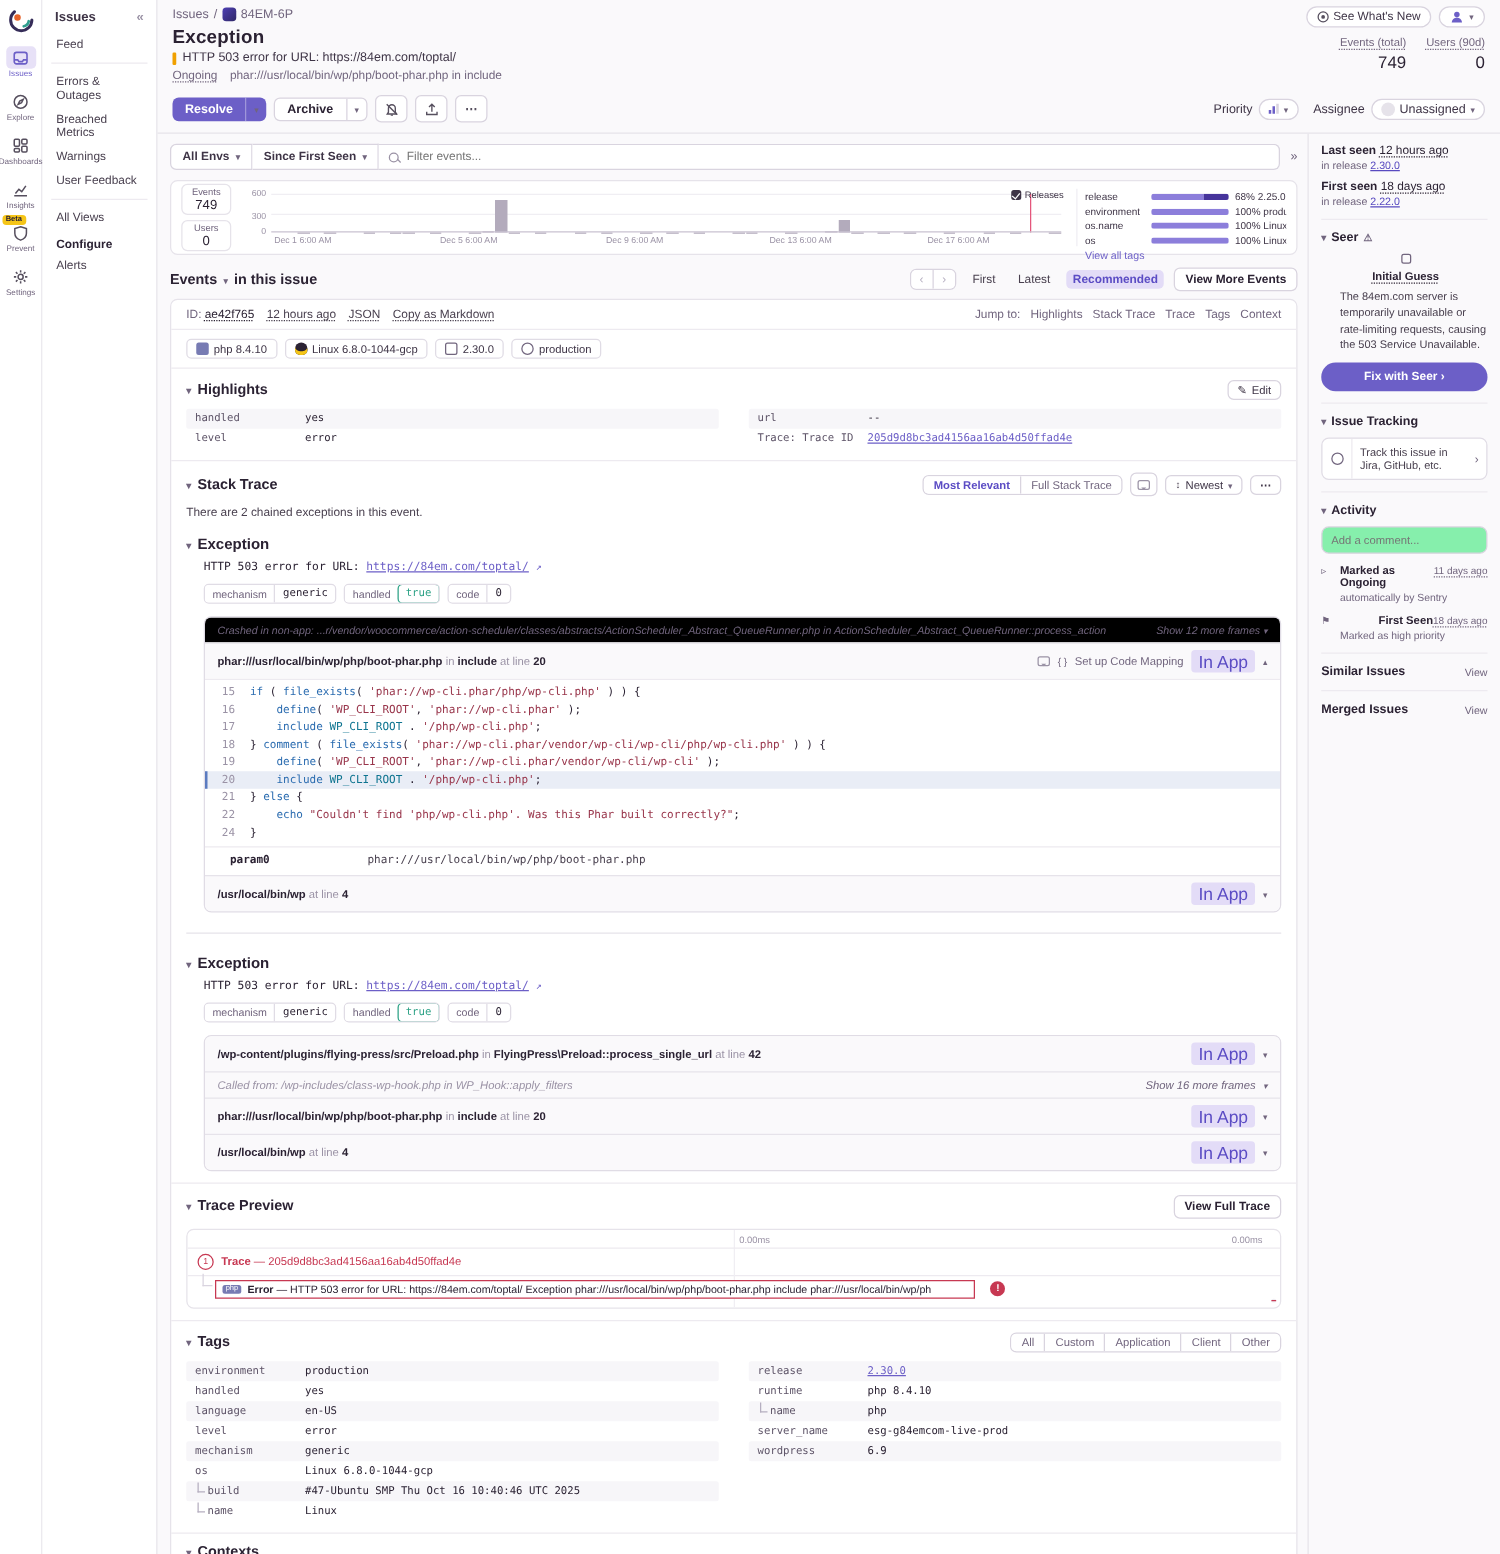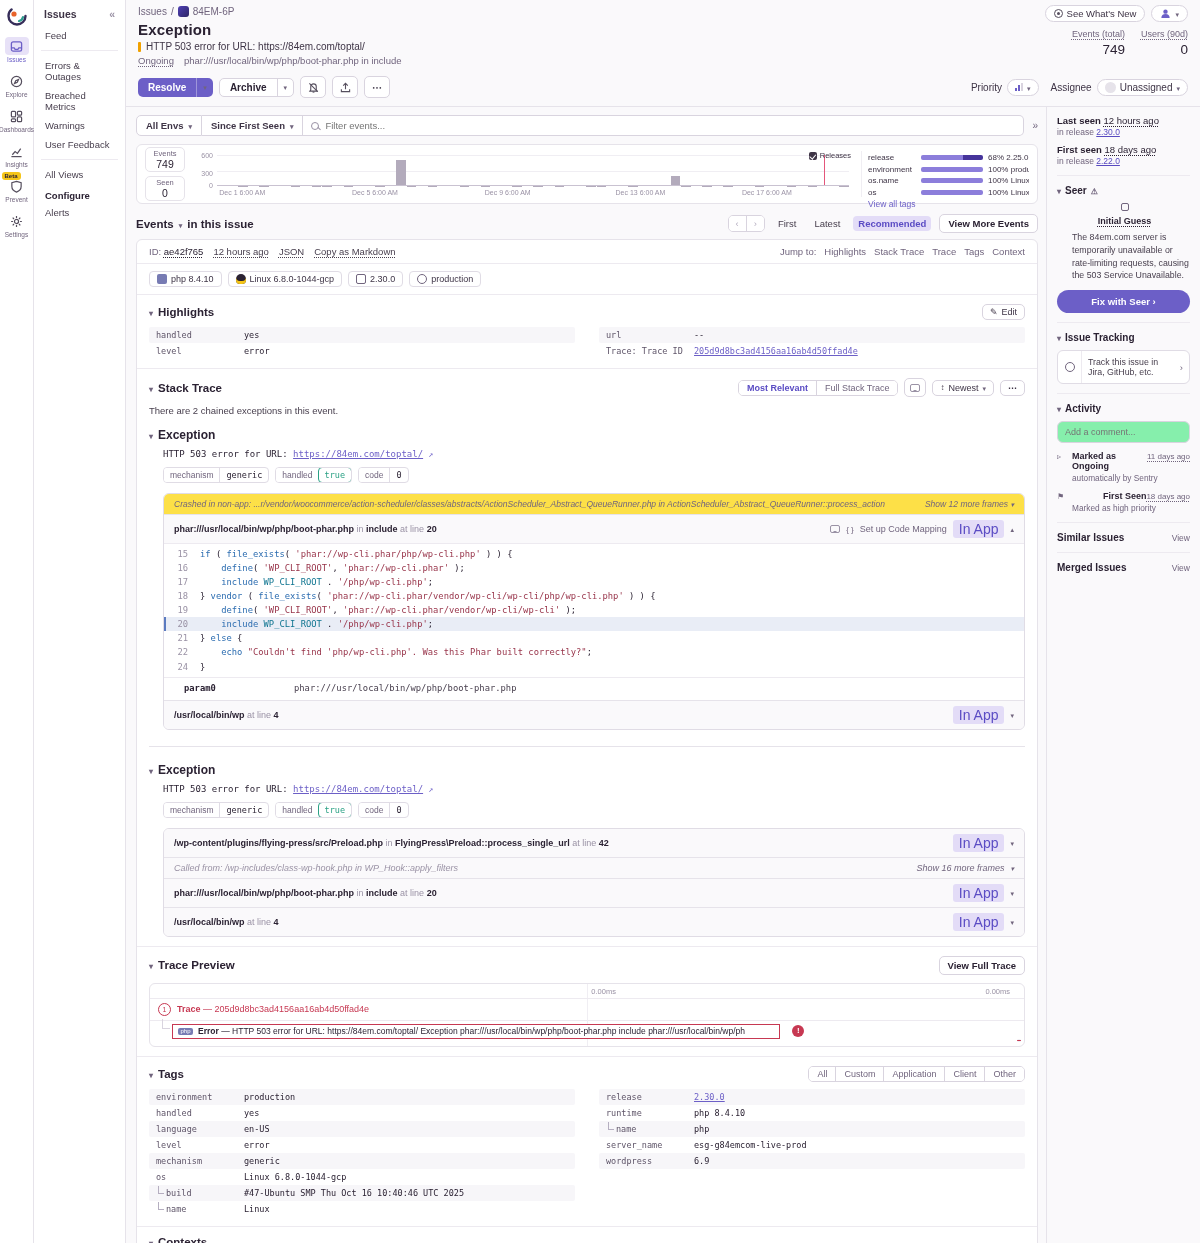--- a/index.html
+++ b/index.html
@@ -170,21 +170,21 @@
   .exc-title { display:flex; align-items:center; gap:5px; font-size:12px; font-weight:bold; }
   .exc-msg { margin:7px 0 0 14px; font-family:"DejaVu Sans Mono",monospace; font-size:9px; color:#2B2233; }
   .exc-msg a { color:#6C5FC7; text-decoration:underline; cursor:pointer; }
   .extlink::before{content:"↗"; font-size:8px; color:#6C5FC7;}
   .pill-row { display:flex; gap:6px; margin:8px 0 0 14px; }
   .meta-pill { display:flex; border:1px solid #E0DCE5; border-radius:4px; overflow:hidden; font-size:8.5px; }
   .meta-pill .pk { padding:2px 6px; color:#71657E; background:#fff; }
   .meta-pill .pv { padding:2px 6px; border-left:1px solid #E0DCE5; color:#2B2233; font-family:"DejaVu Sans Mono",monospace; }
   .meta-pill .pv.good { color:#2BA185; border:1px solid #2BA185; border-radius:4px; margin:-1px; }
   .frames { border:1px solid #E0DCE5; border-radius:6px; overflow:hidden; margin:10px 0 0 14px; }
-  .crash-row { display:flex; justify-content:space-between; gap:10px; background:#fde047; padding:5px 10px; font-size:8.5px; color:#71657E; font-style:italic;text-align:right; }
+  .crash-row { display:flex; justify-content:space-between; gap:10px; background:#000000; padding:5px 10px; font-size:8.5px; color:#71657E; font-style:italic;text-align:right; }
   .crash-row .sm { white-space:nowrap; cursor:pointer; }
   .frame-head { display:flex; justify-content:space-between; align-items:center; background:#FAF9FB; border-top:1px solid #E6E3EA; padding:5px 10px; font-size:9px; }
   .frames > :first-child { border-top:none; }
   .f-path { font-weight:bold; color:#2B2233; }
   .f-dim { color:#9A92A5; }
   .f-fn { font-weight:bold; color:#2B2233; }
   .fh-right { display:flex; gap:6px; align-items:center; color:#71657E; }
   .inapp { background:#E3DCF7; color:#5B4CC4; border-radius:3px; padding:1px 6px; font-size:14px; cursor:pointer; }
   .braces::before{content:"{ }"; font-size:8px;}
   .bubble { width:10px; height:8px; border:1px solid #9A92A5; border-radius:2px; position:relative; display:inline-block; }
@@ -468,21 +468,21 @@
           <button class="collapse-btn chev-rr"></button>
         </div>
 
         <div class="chart-card">
           <div class="cstats">
             <div class="cstat">
               <div class="cstat-l">Events</div>
               <div class="cstat-v">749</div>
             </div>
             <div class="cstat">
-              <div class="cstat-l">Seen</div>
+              <div class="cstat-l">Users</div>
               <div class="cstat-v">0</div>
             </div>
           </div>
           <div class="chart-wrap">
             <div class="plot" id="plot">
               <span class="ytick" style="top:-3px">600</span>
               <span class="ytick" style="top:47%">300</span>
               <span class="ytick" style="bottom:-3px">0</span>
               <div class="gridline" style="top:0"></div>
               <div class="gridline" style="top:50%"></div>
@@ -764,21 +764,21 @@
                     <div class="code-line">
                       <span class="ln">16</span>
                       <span class="lc">    <span class="kw">define</span>( <span class="str">'WP_CLI_ROOT'</span>, <span class="str">'phar://wp-cli.phar'</span> );</span>
                     </div>
                     <div class="code-line">
                       <span class="ln">17</span>
                       <span class="lc">    <span class="kw">include</span> <span class="cst">WP_CLI_ROOT</span> . <span class="str">'/php/wp-cli.php'</span>;</span>
                     </div>
                     <div class="code-line">
                       <span class="ln">18</span>
-                      <span class="lc">} <span class="kw">vendor</span> ( <span class="kw">file_exists</span>( <span class="str">'phar://wp-cli.phar/vendor/wp-cli/wp-cli/php/wp-cli.php'</span> ) ) {</span>
+                      <span class="lc">} <span class="kw">comment</span> ( <span class="kw">file_exists</span>( <span class="str">'phar://wp-cli.phar/vendor/wp-cli/wp-cli/php/wp-cli.php'</span> ) ) {</span>
                     </div>
                     <div class="code-line">
                       <span class="ln">19</span>
                       <span class="lc">    <span class="kw">define</span>( <span class="str">'WP_CLI_ROOT'</span>, <span class="str">'phar://wp-cli.phar/vendor/wp-cli/wp-cli'</span> );</span>
                     </div>
                     <div class="code-line active">
                       <span class="ln">20</span>
                       <span class="lc">    <span class="kw">include</span> <span class="cst">WP_CLI_ROOT</span> . <span class="str">'/php/wp-cli.php'</span>;</span>
                     </div>
                     <div class="code-line">

